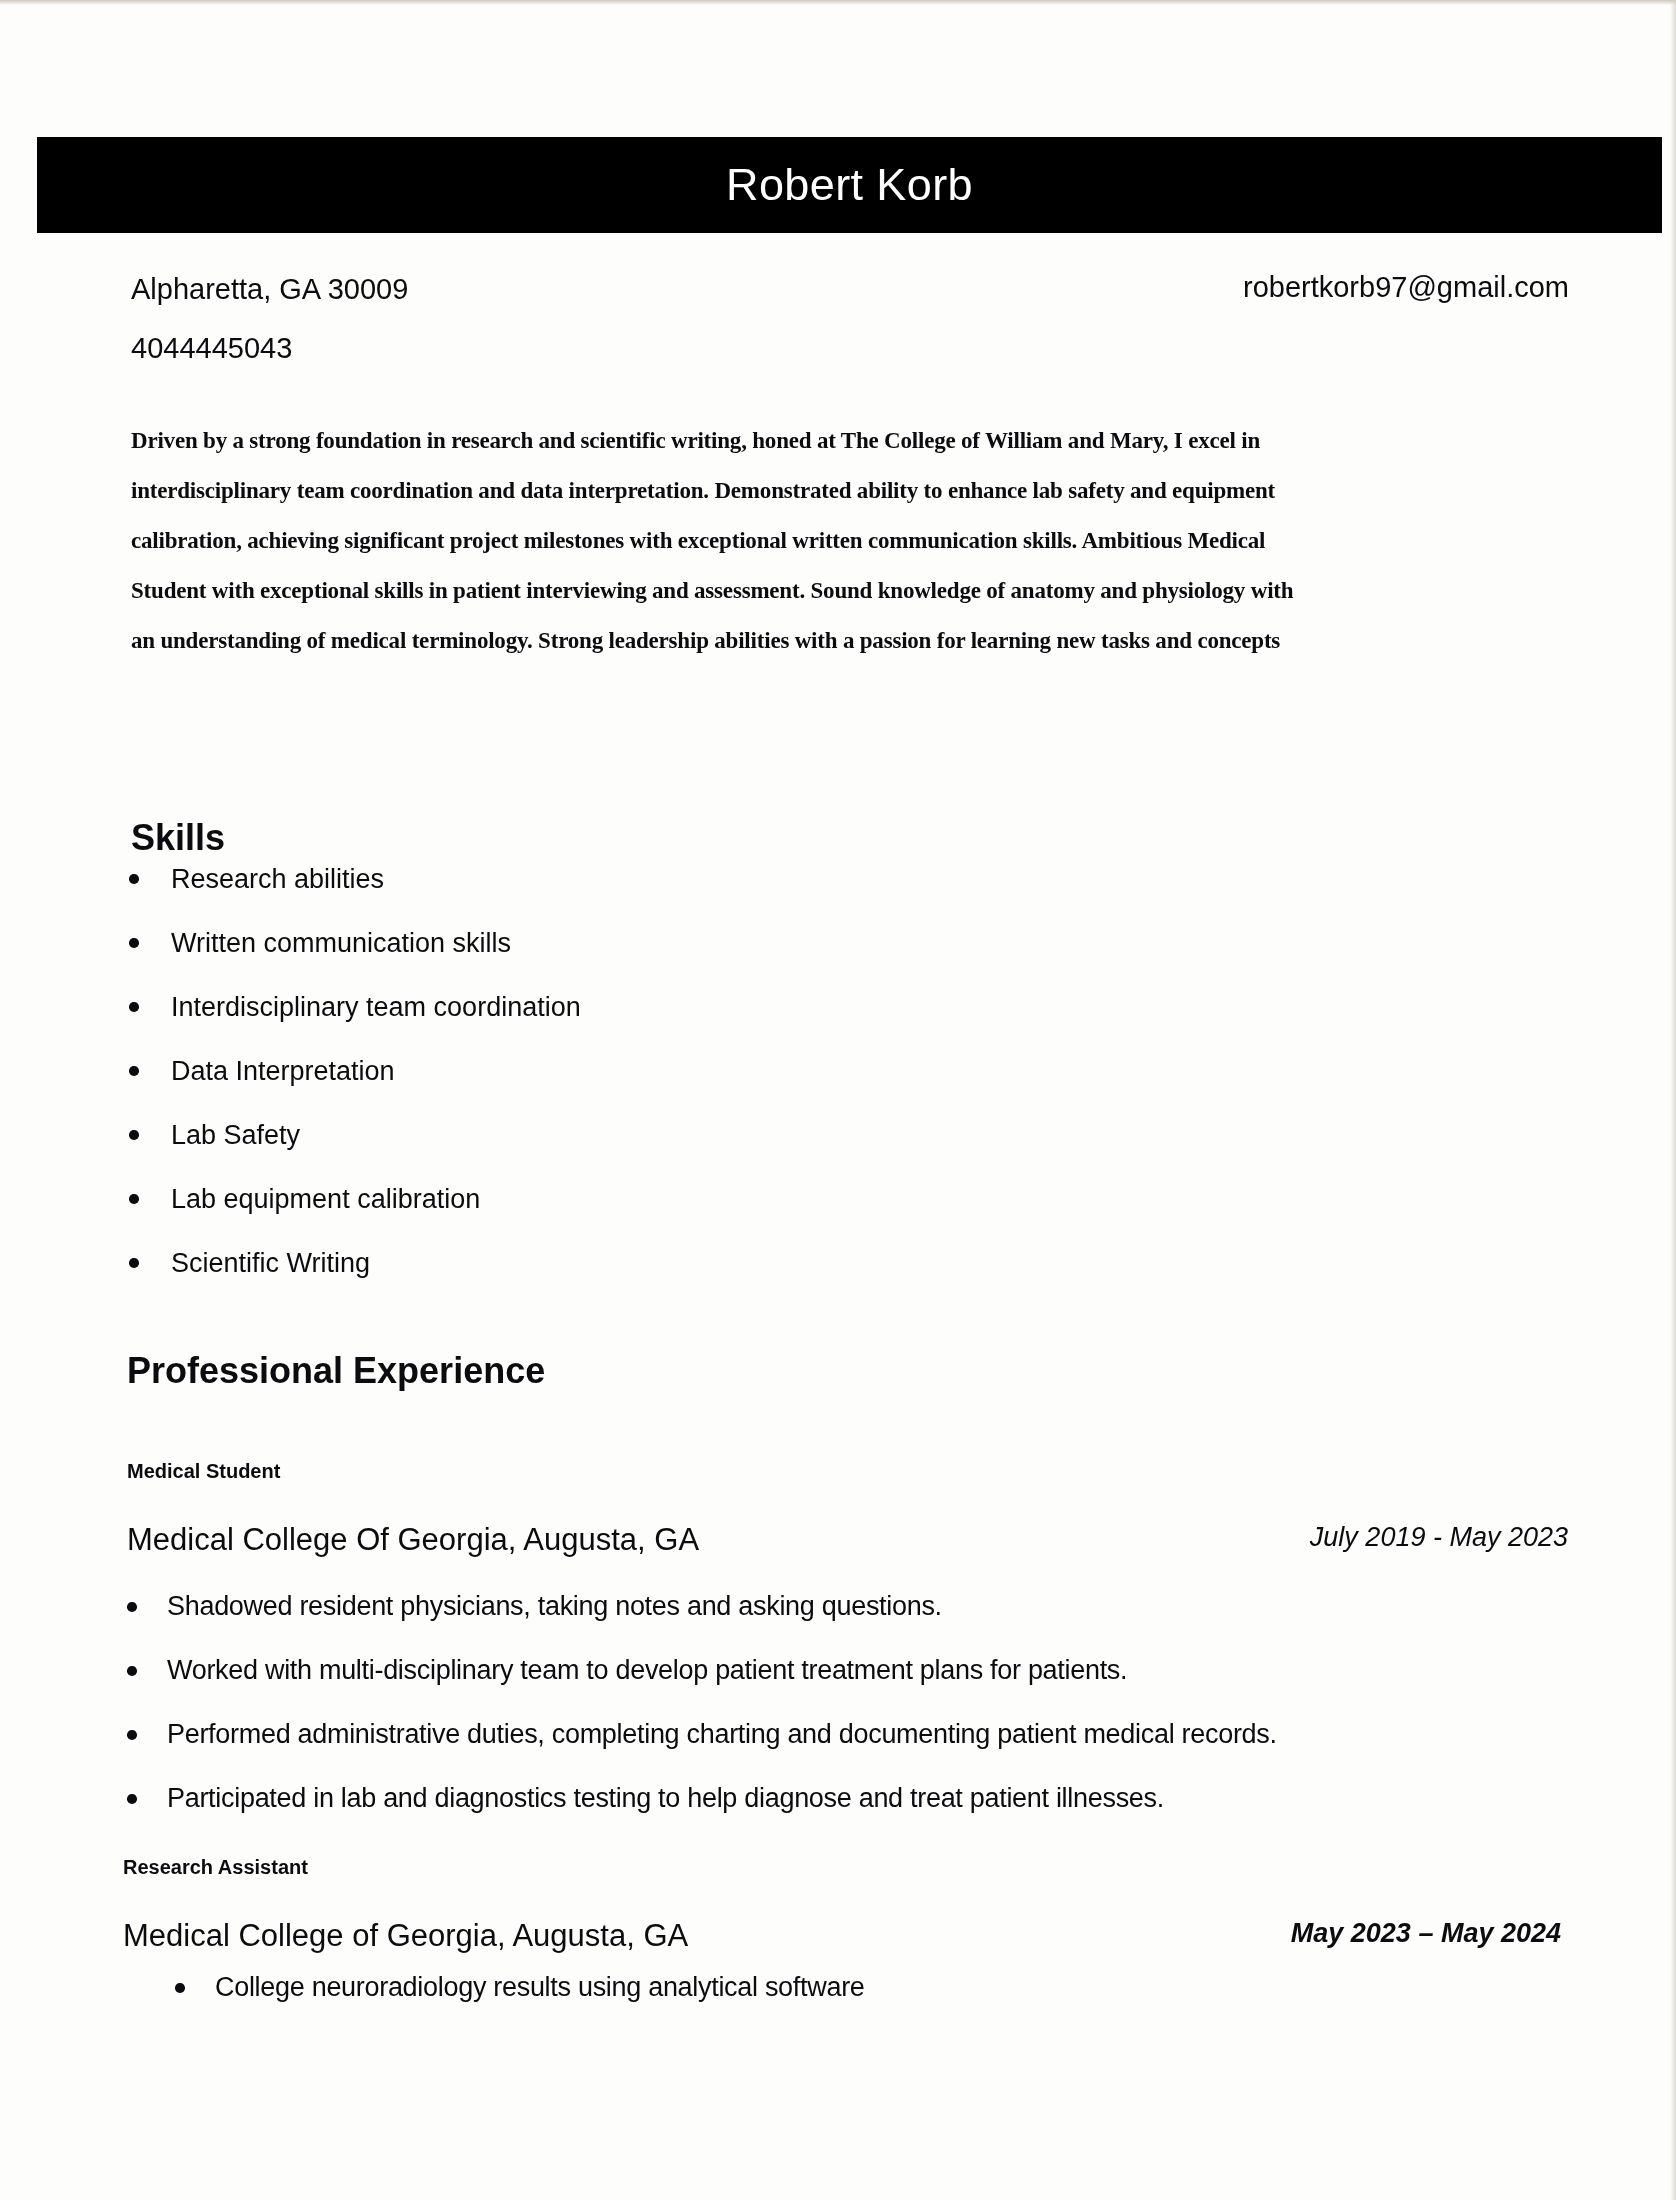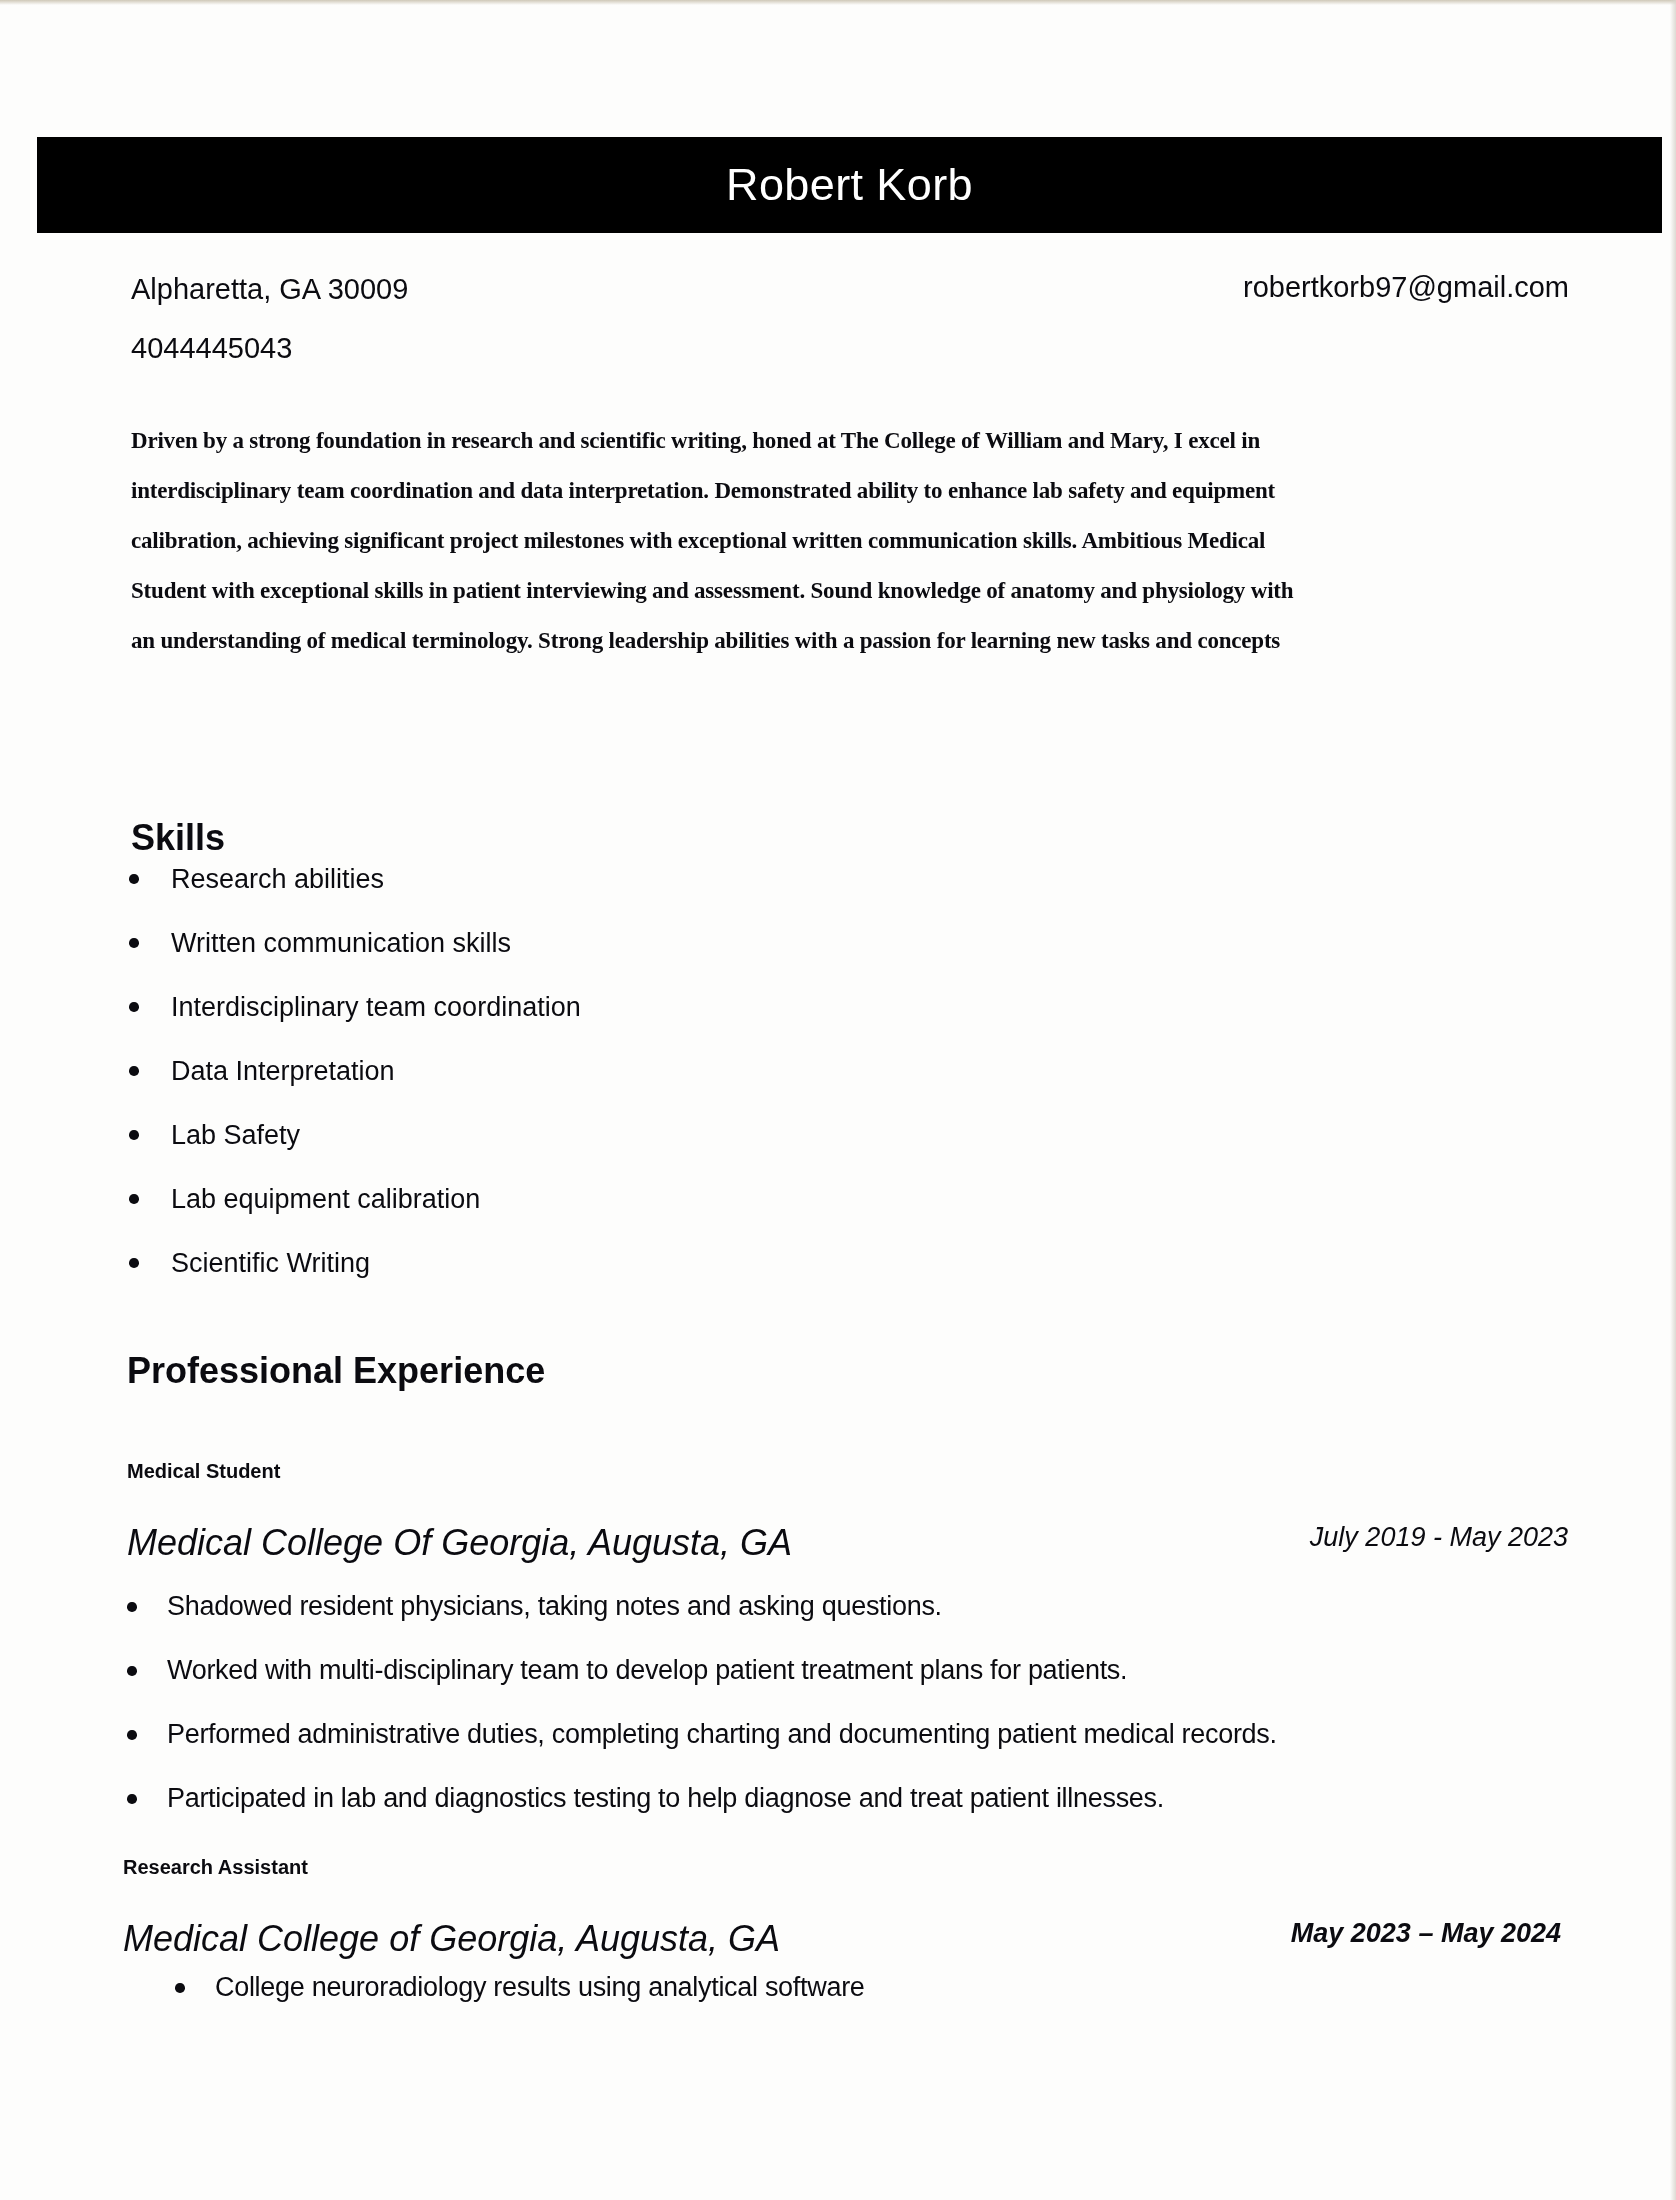--- a/index.html
+++ b/index.html
@@ -109,22 +109,21 @@
       left: 42px;
       top: 0;
     }
     .job-title {
       position: absolute;
       font-weight: bold;
       font-size: 20px;
     }
     .job-org {
       position: absolute;
-      font-style: italic;
-      font-size: 36px;
+      font-size: 31px;
     }
     .job-dates {
       position: absolute;
       font-style: italic;
       font-size: 27px;
       right: 109px;
     }
     .duty-list {
       font-size: 27px;
       letter-spacing: -0.3px;

